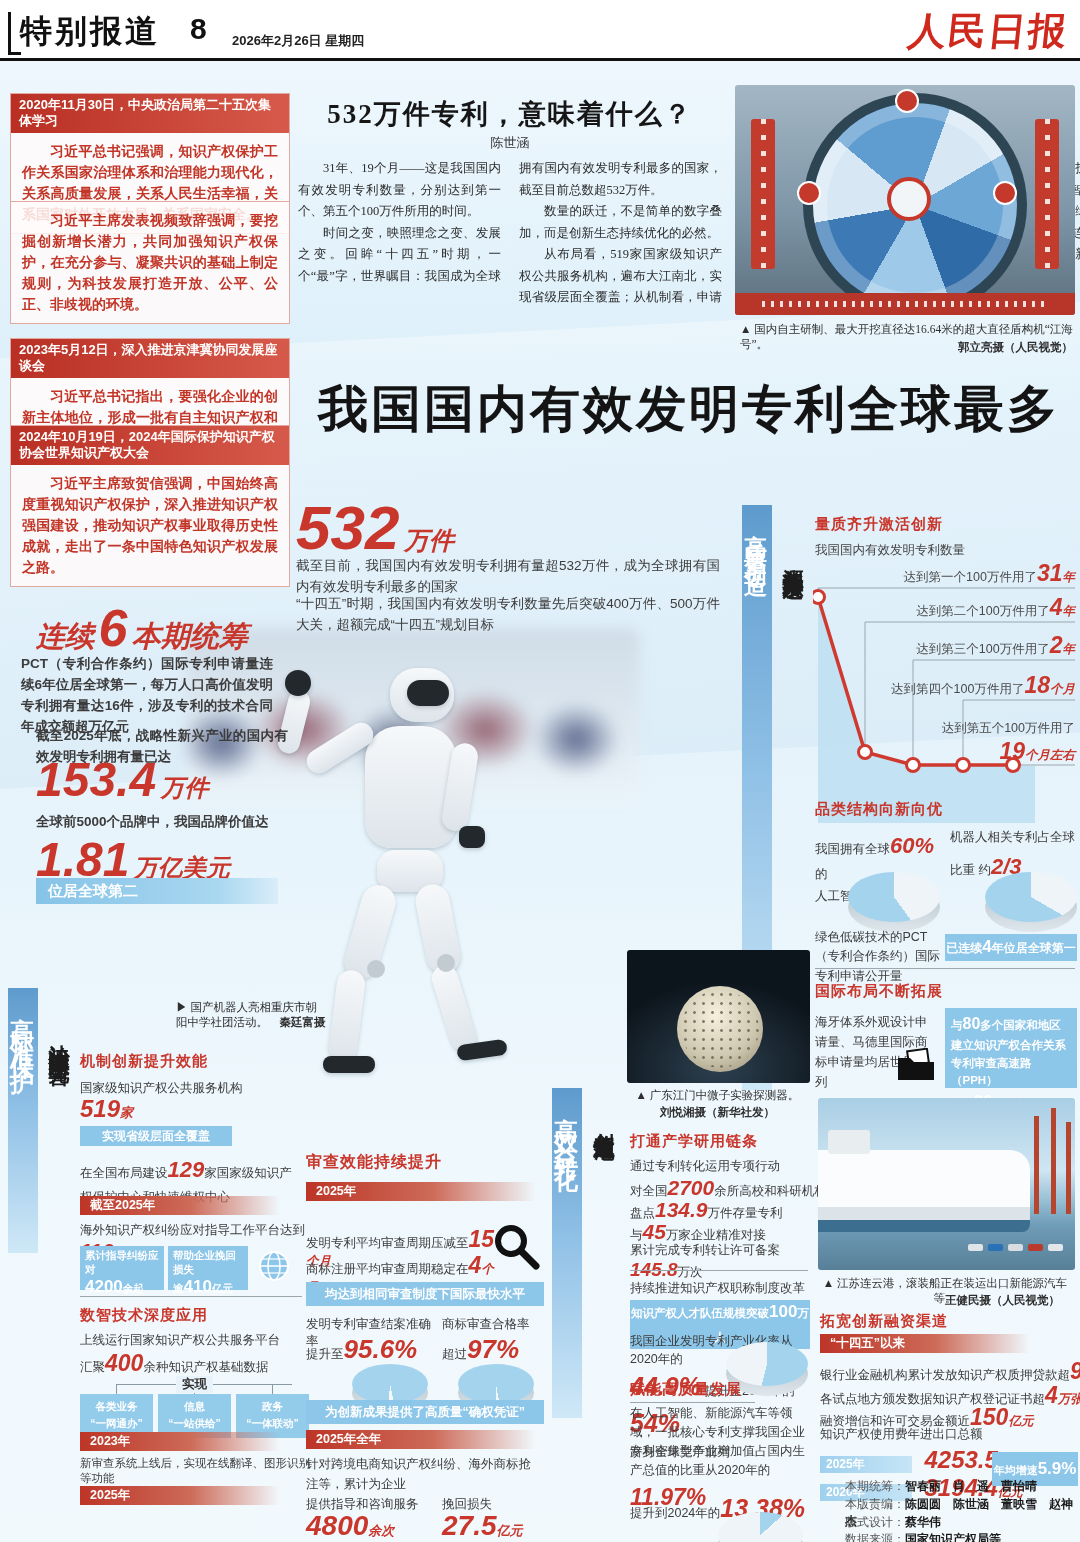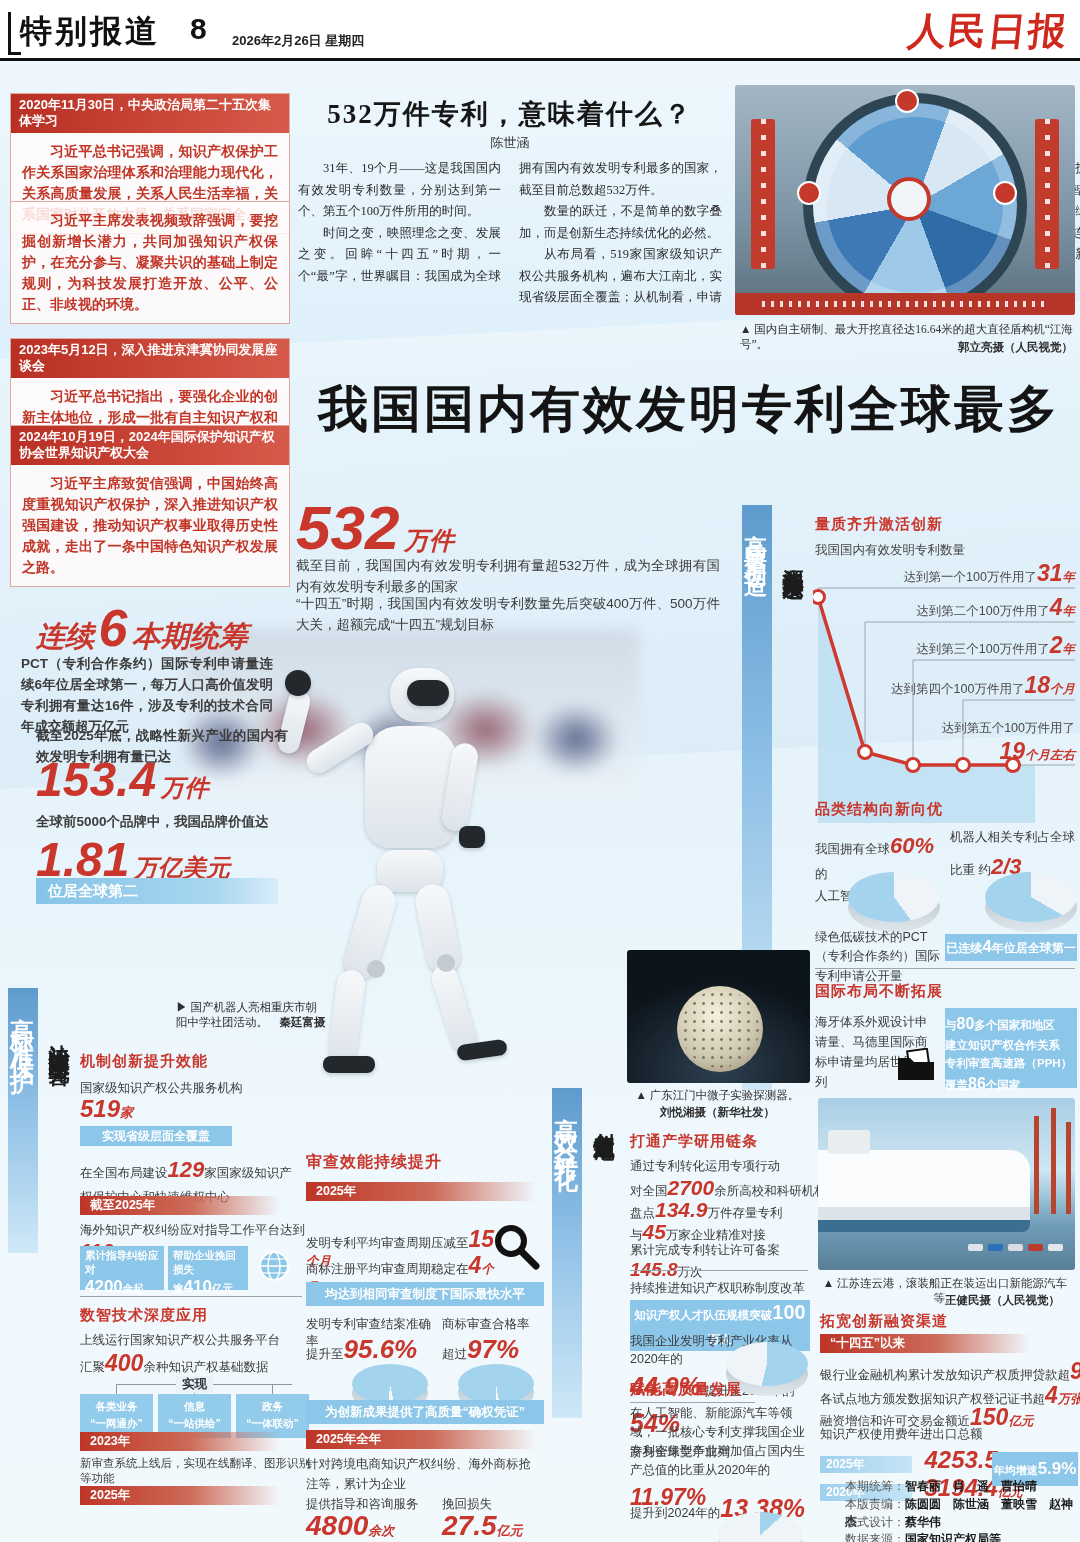--- a/index.html
+++ b/index.html
@@ -289,21 +289,21 @@
   <div class="ab bbox" style="left:945px;top:934px;width:132px;font-size:12px;line-height:26px;text-align:center;">
     <span>已连续</span><span style="font-size:17px;">4</span><span>年位居全球第一</span>
   </div>
   <div class="ab hrline" style="left:815px;top:968px;width:260px;"></div>
   <div class="ab sec-t" style="left:815px;top:982px;">国际布局不断拓展</div>
   <div class="ab t" style="left:815px;top:1012px;width:124px;line-height:1.6;">海牙体系外观设计申请量、马德里国际商标申请量均居世界前列</div>
   <svg class="ab" style="left:896px;top:1048px;" width="40" height="34">
     <rect x="12" y="2" width="20" height="14" fill="#fff" stroke="#111" stroke-width="2" transform="rotate(-8 22 9)"></rect>
     <path d="M2,10 L14,10 L18,14 L38,14 L38,32 L2,32 Z" fill="#111"></path>
   </svg>
-  <div class="ab bbox" style="left:945px;top:1008px;width:132px;height:80px;font-size:11.5px;line-height:1.55;padding:4px 0;box-sizing:border-box;">
+  <div class="ab bbox" style="left:945px;top:1008px;width:132px;height:80px;font-size:11.5px;line-height:1.55;padding:4px 6px;box-sizing:border-box;">
     <span>与</span><span style="font-size:16px;">80</span><span>多个国家和地区</span><br>
     <span>建立知识产权合作关系</span><br>
     <span>专利审查高速路（PPH）</span><br>
     <span>覆盖</span><span style="font-size:16px;">86</span><span>个国家</span>
   </div>
 
   <div class="ph det" style="left:627px;top:950px;width:183px;height:133px;">
     <div class="sphere"></div>
   </div>
   <div class="ab cap" style="left:625px;top:1088px;width:185px;text-align:center;">▲ 广东江门中微子实验探测器。</div>
@@ -419,21 +419,21 @@
   </div>
   <div class="ab t" style="left:630px;top:1220px;">
     <span>与</span><span class="nm" style="font-size:21px;">45</span><span>万家企业精准对接</span>
   </div>
   <div class="ab t" style="left:630px;top:1242px;width:185px;">
     <span>累计完成专利转让许可备案</span><span class="nm" style="font-size:19px;">145.8</span><span>万次</span>
   </div>
   <div class="ab hrline" style="left:630px;top:1270px;width:178px;"></div>
   <div class="ab t" style="left:630px;top:1280px;">持续推进知识产权职称制度改革</div>
   <div class="ab bbox" style="left:630px;top:1300px;width:180px;font-size:11.5px;line-height:24px;text-align:center;">
-    <span>知识产权人才队伍规模突破</span><span style="font-size:20px;">100</span><span>万人</span>
+    <span>知识产权人才队伍规模突破</span><span style="font-size:17px;">100</span><span>万人</span>
   </div>
   <div class="ab t" style="left:630px;top:1332px;width:180px;line-height: 1.45;">
     <span>我国企业发明专利产业化率从2020年的</span><br>
     <span class="nm" style="font-size:25px;">44.9%</span>
     <span>提升至2025年的</span><br>
     <span class="nm" style="font-size:25px;">54%</span>
   </div>
   <div class="ab" style="left:726px;top:1342px;width:82px;height:54px;">
     <div class="pside" style="left:0;top:10px;width:82px;height:44px;"></div>
     <div class="ptop p54" style="left:0;top:0;width:82px;height:44px;"></div>

